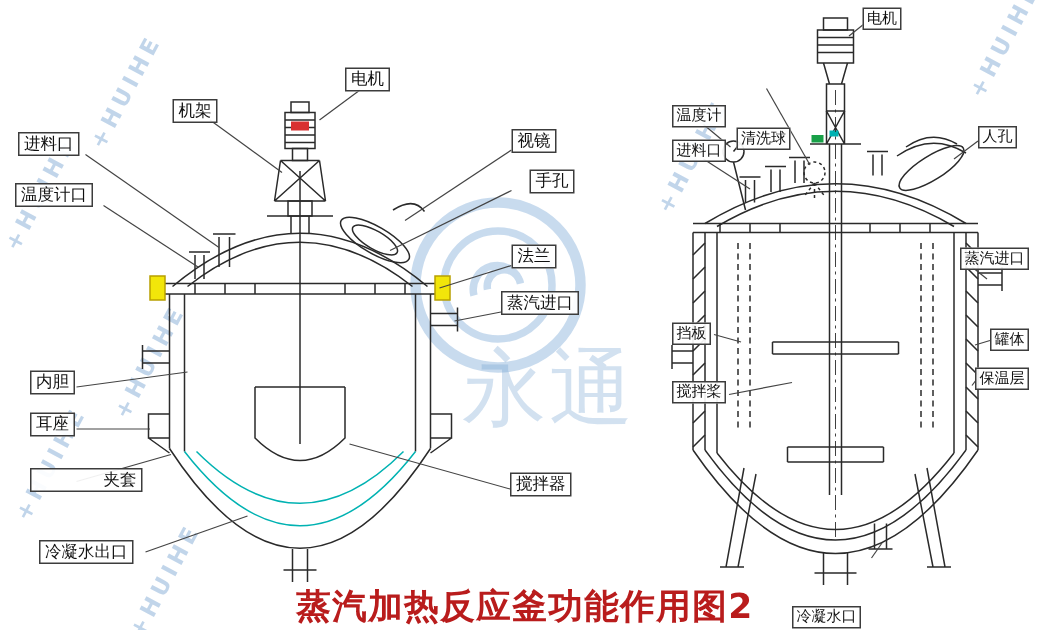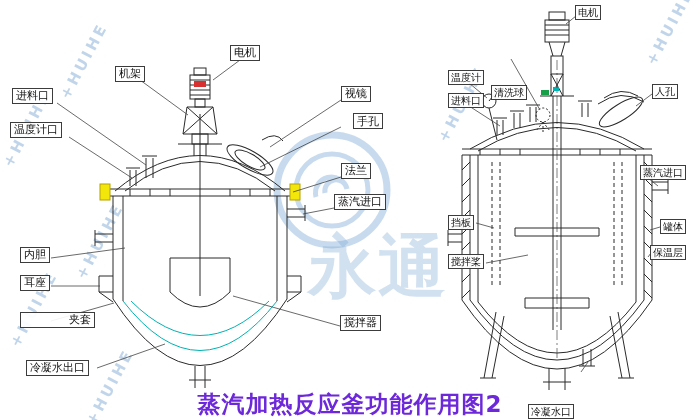--- a/index.html
+++ b/index.html
@@ -6,29 +6,29 @@
   html,body { width:700px; height:420px; }
   body { background:#ffffff; font-family:"DejaVu Sans","Liberation Sans",sans-serif; overflow:hidden; }
   .stage { position:relative; width:700px; height:420px; background:#ffffff; overflow:hidden; }
 
   svg.layer { position:absolute; left:0; top:0; }
   .wm-layer { z-index:1; }
   .draw-layer { z-index:3; }
 
   .wm-text { position:absolute; z-index:1; color:rgba(125,168,212,0.48); font-weight:bold;
              font-size:15px; letter-spacing:3px; white-space:nowrap; transform:rotate(-62deg); }
-  .wm-center { position:absolute; left:308px; top:222px; z-index:1; font-size:68px; font-weight:bold;
+  .wm-center { position:absolute; left:308px; top:222px; z-index:1; font-size:56px; font-weight:normal;
                letter-spacing:2px; color:rgba(105,155,205,0.30); white-space:nowrap; }
 
   .callout { position:absolute; z-index:4; border:1px solid #3c3c3c; background:rgba(255,255,255,0.92);
              color:#101010; font-size:11px; line-height:14px; padding:0 3px; white-space:nowrap; }
   .callout.small { font-size:10px; line-height:13px; padding:0 2px; }
 
   .title { position:absolute; z-index:5; left:0; right:0; top:389px; text-align:center;
-           font-size:23px; font-weight:bold; color:#6d28d9; letter-spacing:1px; }
+           font-size:23px; font-weight:bold; color:#b91c1c; letter-spacing:1px; }
 </style>
 </head>
 <body>
 
 <div class="stage">
 
   <span class="wm-text" style="left:-15px; top:120px;">+HUIHE</span>
   <span class="wm-text" style="left:42px; top:52px;">+HUIHE</span>
   <span class="wm-text" style="left:-8px; top:300px;">+HUIHE</span>
   <span class="wm-text" style="left:58px; top:232px;">+HUIHE</span>

